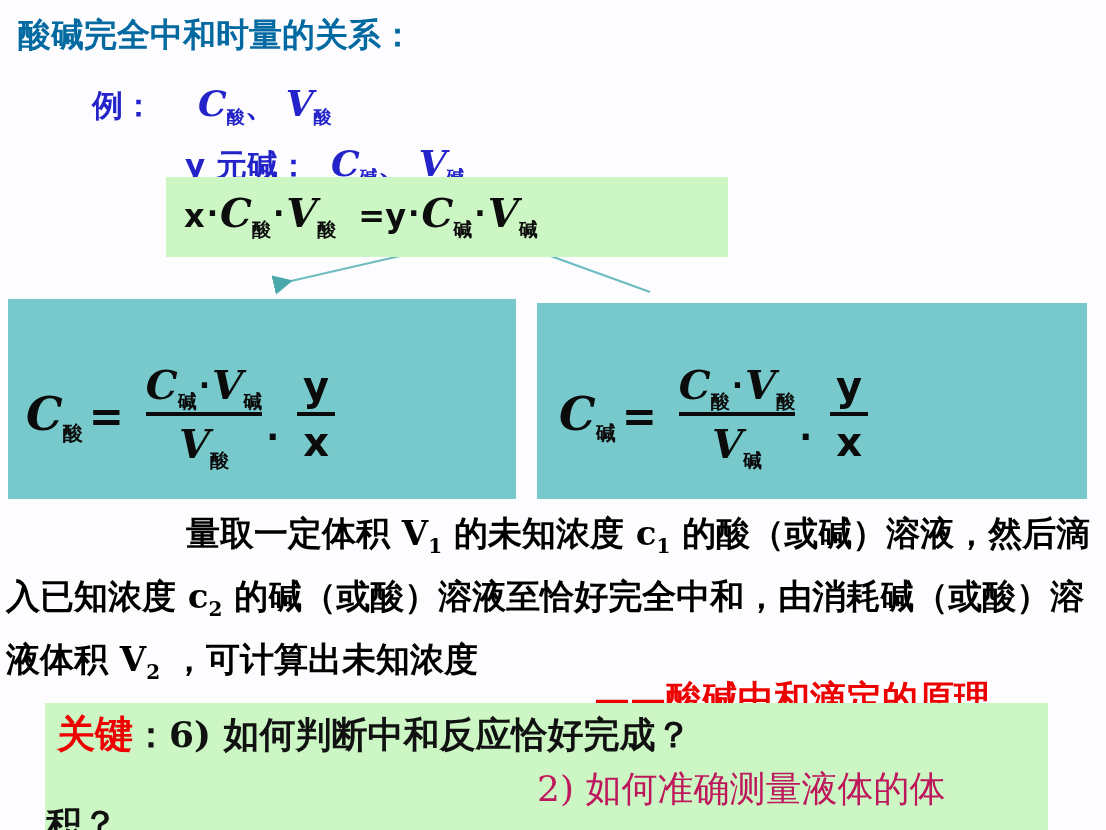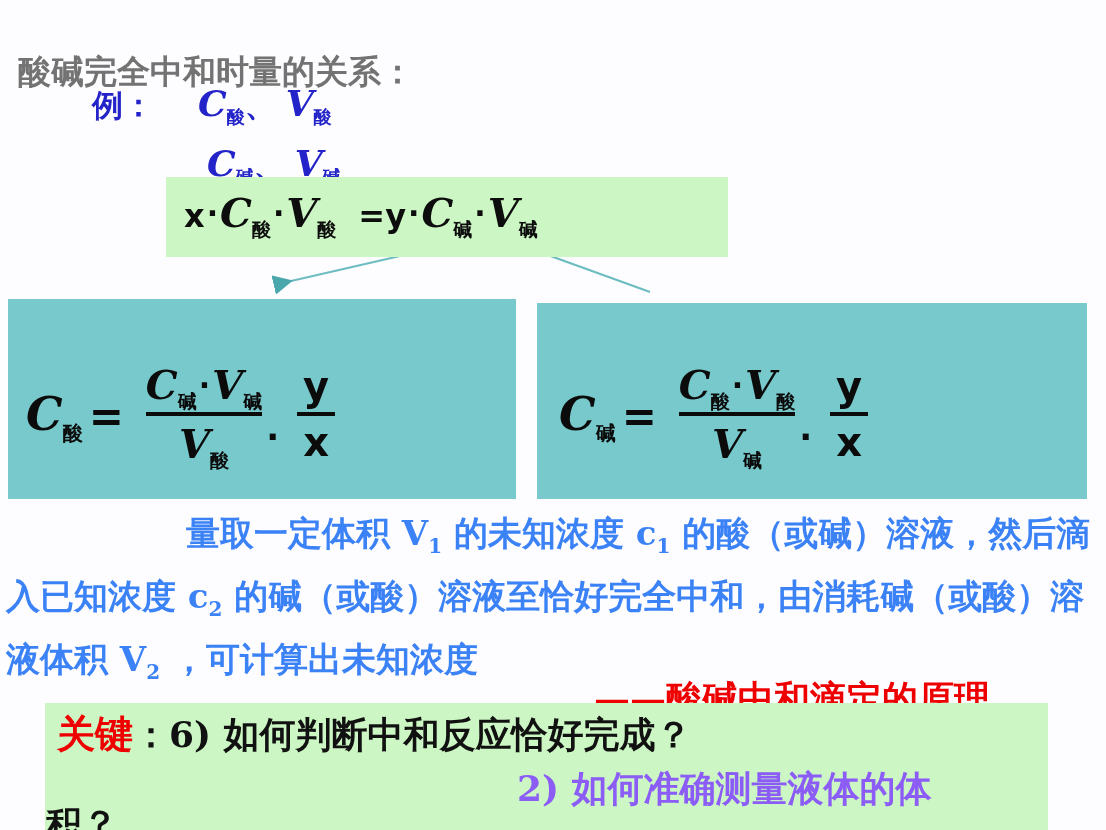--- a/index.html
+++ b/index.html
@@ -23,24 +23,23 @@
   }
 
   
   .title {
     position: absolute;
     left: 18px;
     top: 13px;
     font-family: "DejaVu Sans", "Liberation Sans", sans-serif;
     font-weight: bold;
     font-size: 33px;
-    color: #737373;
+    color: #0369a1;
     letter-spacing: 0px;
     white-space: nowrap;
-    margin-top: 37px;
   }
 
   
   .example-line {
     position: absolute;
     font-family: "DejaVu Sans", "Liberation Sans", sans-serif;
     font-weight: bold;
     color: #2323c9;
     white-space: nowrap;
     display: flex;
@@ -179,21 +178,21 @@
   
   .para {
     position: absolute;
     left: 6px;
     top: 508px;
     width: 1095px;
     font-family: "DejaVu Serif", "Liberation Serif", serif;
     font-weight: bold;
     font-size: 34px;
     line-height: 50px;
-    color: #3b82f6;
+    color: #000000;
     text-indent: 180px;
     letter-spacing: 0px;
     z-index: 2;
   }
   .para .vsub {
     font-size: 20px;
     vertical-align: sub;
     font-family: "DejaVu Serif", "Liberation Serif", serif;
   }
 
@@ -232,27 +231,27 @@
     color: #111111;
   }
   .key-word {
     color: #ee0000;
     font-family: "DejaVu Sans", "Liberation Sans", sans-serif;
     font-weight: bold;
     font-size: 38px;
   }
   .key-line2 {
     position: absolute;
-    left: 472px;
+    left: 492px;
     top: 62px;
     white-space: nowrap;
     font-family: "DejaVu Serif", "Liberation Serif", serif;
-    font-weight: bold;
-    font-size: 36px;
-    color: #8b5cf6;
+    font-weight: normal;
+    font-size: 36px;
+    color: #be185d;
   }
   .key-line3 {
     position: absolute;
     left: 46px;
     top: 800px;
     white-space: nowrap;
     font-family: "DejaVu Serif", "Liberation Serif", serif;
     font-weight: bold;
     font-size: 36px;
     color: #111111;
@@ -272,20 +271,21 @@
     <span class="gap-m"></span>
     <span class="sym">C</span>
     <span class="sub">酸</span>
     <span>、</span>
     <span class="gap-s"></span>
     <span class="sym">V</span>
     <span class="sub">酸</span>
   </div>
 
   <div class="example-line ex2">
+    <span>y 元碱：</span>
     <span class="gap-m"></span>
     <span class="sym">C</span>
     <span class="sub">碱</span>
     <span>、</span>
     <span class="gap-s"></span>
     <span class="sym">V</span>
     <span class="sub">碱</span>
   </div>
 
   <svg class="arrow-svg" viewBox="0 0 1106 60">

